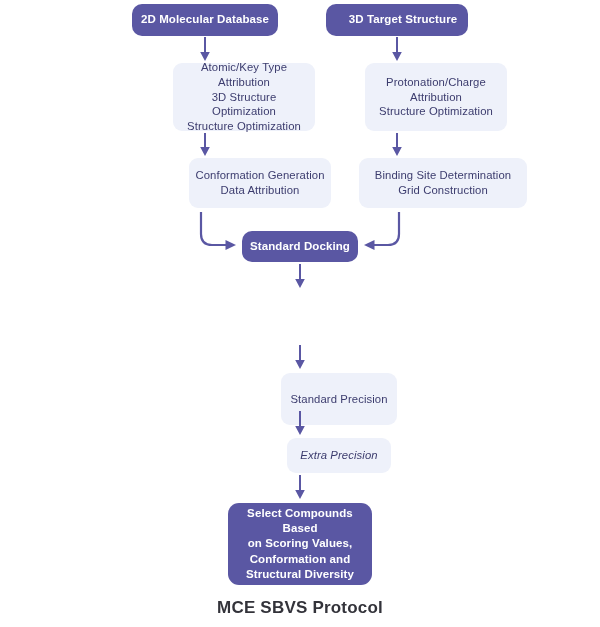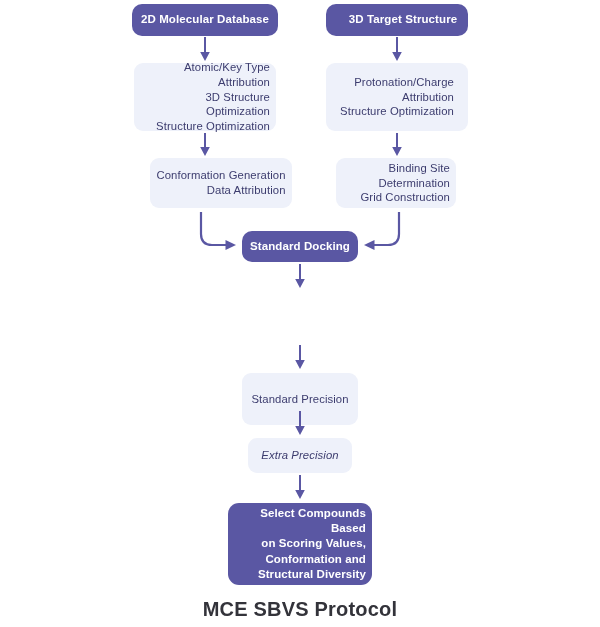--- a/index.html
+++ b/index.html
@@ -20,58 +20,59 @@
     width: 600px;
     height: 627px;
   }
 
   .node {
     position: absolute;
     box-sizing: border-box;
     display: flex;
     align-items: center;
     justify-content: center;
-    text-align: right;
+    text-align: center;
     border-radius: 9px;
     line-height: 1.32;
     letter-spacing: 0.1px;
   }
 
   .node-solid {
     background: #5a57a3;
     color: #ffffff;
     font-size: 11.5px;
     font-weight: 700;
     border-radius: 10px;
   }
 
   .node-light {
     background: #eef1fa;
     color: #3c3c6e;
     font-size: 11.3px;
     font-weight: 400;
     border-radius: 9px;
+    margin-left: 39px;
   }
 
   .node-text {
     padding: 0 6px;
     white-space: pre-line;
   }
 
   .arrow {
     position: absolute;
   }
 
   .caption {
     position: absolute;
     left: 0;
     right: 0;
     text-align: center;
     color: #33333a;
-    font-size: 20px;
+    font-size: 17px;
     font-weight: 700;
     letter-spacing: 0.2px;
   }
 </style>
 </head>
 <body>
 
 <div id="canvas">
 
   <div class="node node-solid" style="left:132px; top:4px; width:146px; height:32px;">
@@ -112,21 +113,21 @@
   <svg class="arrow" style="left:388px; top:133px;" width="18" height="25" viewBox="0 0 18 25">
     <path d="M9 0 L9 15" stroke="#5a57a3" stroke-width="2" fill="none"></path>
     <path d="M9 23 L4.2 14 L13.8 14 Z" fill="#5a57a3"></path>
   </svg>
 
   <div class="node node-light" style="left:150px; top:158px; width:142px; height:50px;">
     <span class="node-text">Conformation Generation
 Data Attribution</span>
   </div>
 
-  <div class="node node-light" style="left:336px; top:158px; width:120px; height:50px;">
+  <div class="node node-light" style="left:320px; top:158px; width:168px; height:50px;">
     <span class="node-text">Binding Site Determination
 Grid Construction</span>
   </div>
 
   <svg class="arrow" style="left:192px; top:212px;" width="52" height="44" viewBox="0 0 52 44">
     <path d="M9 0 L9 22 Q9 33 20 33 L34 33" stroke="#5a57a3" stroke-width="2.2" fill="none" stroke-linecap="butt"></path>
     <path d="M44 33 L33.5 28 L33.5 38 Z" fill="#5a57a3"></path>
   </svg>
 
   <svg class="arrow" style="left:356px; top:212px;" width="52" height="44" viewBox="0 0 52 44">

